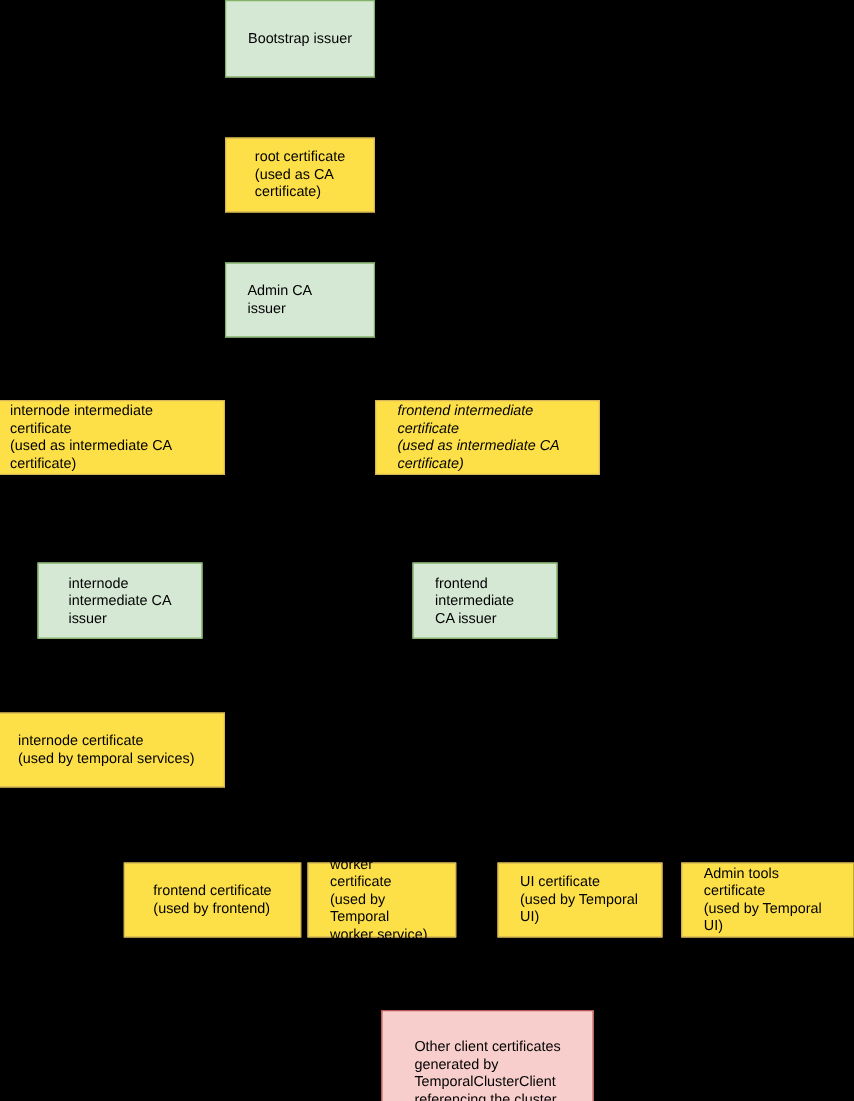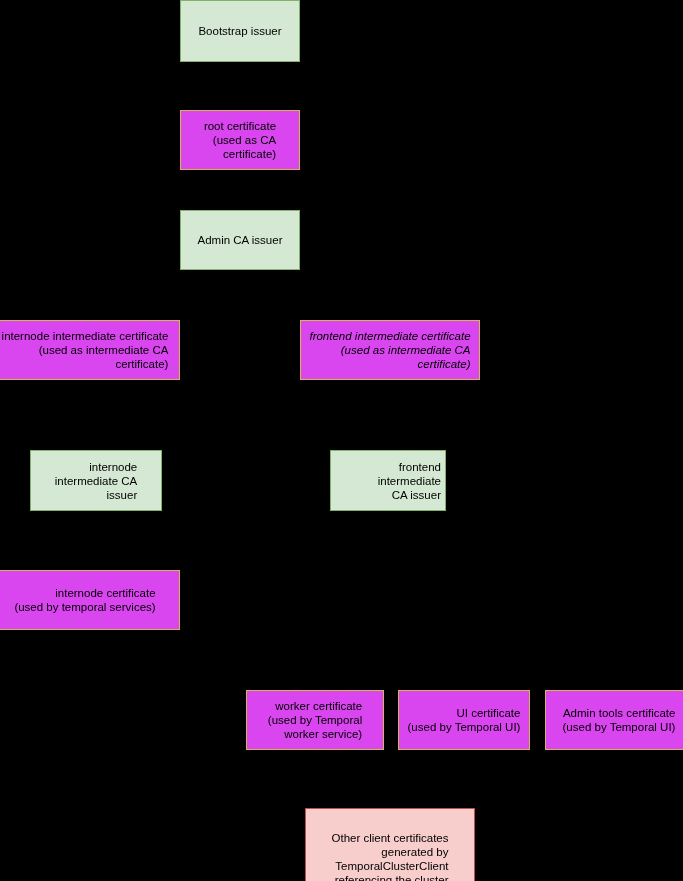--- a/index.html
+++ b/index.html
@@ -20,35 +20,35 @@
     top: 0;
     width: 683px;
     height: 881px;
   }
   .node {
     position: absolute;
     box-sizing: border-box;
     display: flex;
     align-items: center;
     justify-content: center;
-    text-align: right;
+    text-align: left;
     font-size: 11.5px;
     line-height: 14px;
     color: #000000;
     border-width: 1px;
     border-style: solid;
-    padding: 2px 4px;
+    padding: 2px 17px;
     white-space: pre-line;
   }
   .issuer {
     background: #d5e8d4;
     border-color: #82b366;
   }
   .certificate {
-    background: #d946ef;
+    background: #fde047;
     border-color: #d6b656;
   }
   .client {
     background: #f8cecc;
     border-color: #b85450;
     margin-top: 28px;
   }
   .edge {
     position: absolute;
     background: #000000;
@@ -97,21 +97,23 @@
     <div class="node certificate" style="left: 300px; top: 320px; width: 180px; height: 60px; font-style: italic;">frontend intermediate certificate
 (used as intermediate CA
 certificate)</div>
     <div class="node issuer" style="left: 30px; top: 450px; width: 132px; height: 61px;">internode
 intermediate CA
 issuer</div>
     <div class="node issuer" style="left: 330px; top: 450px; width: 116px; height: 61px;">frontend intermediate
 CA issuer</div>
     <div class="node certificate" style="left: -10px; top: 570px; width: 190px; height: 60px;">internode certificate
 (used by temporal services)</div>
-    <div class="node certificate" style="left: 246px; top: 690px; width: 138px; height: 60px;">worker certificate
+    <div class="node certificate" style="left: 99px; top: 690px; width: 142px; height: 60px;">frontend certificate
+(used by frontend)</div>
+    <div class="node certificate" style="left: 246px; top: 690px; width: 119px; height: 60px;">worker certificate
 (used by Temporal
 worker service)</div>
     <div class="node certificate" style="left: 398px; top: 690px; width: 132px; height: 60px;">UI certificate
 (used by Temporal UI)</div>
     <div class="node certificate" style="left: 545px; top: 690px; width: 148px; height: 60px;">Admin tools certificate
 (used by Temporal UI)</div>
     <div class="node client" style="left: 305px; top: 780px; width: 170px; height: 101px;">Other client certificates
 generated by
 TemporalClusterClient
 referencing the cluster</div>

